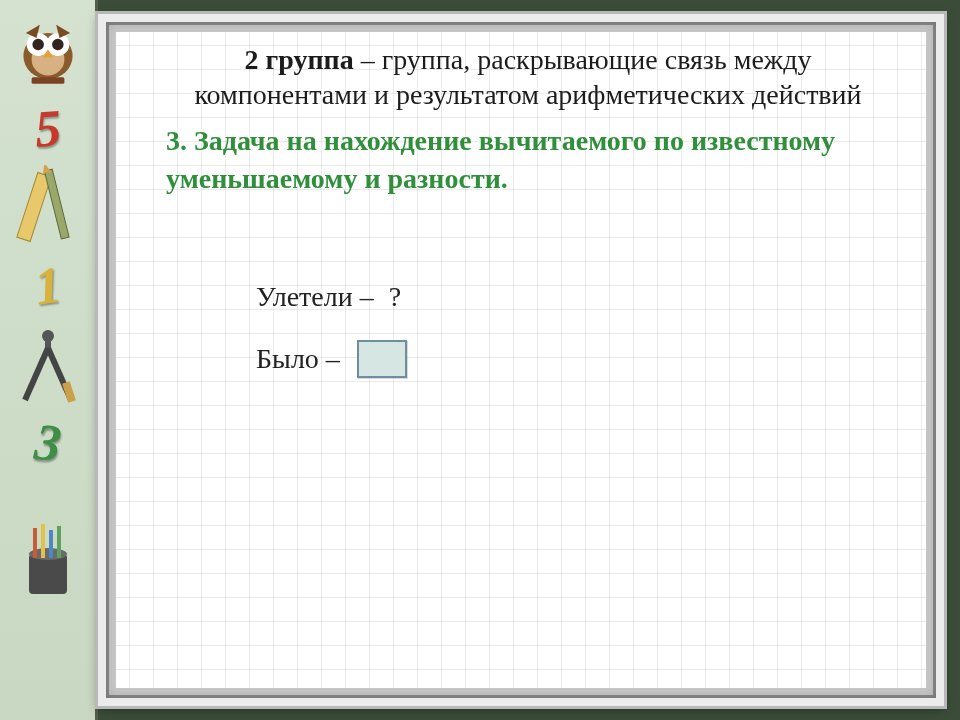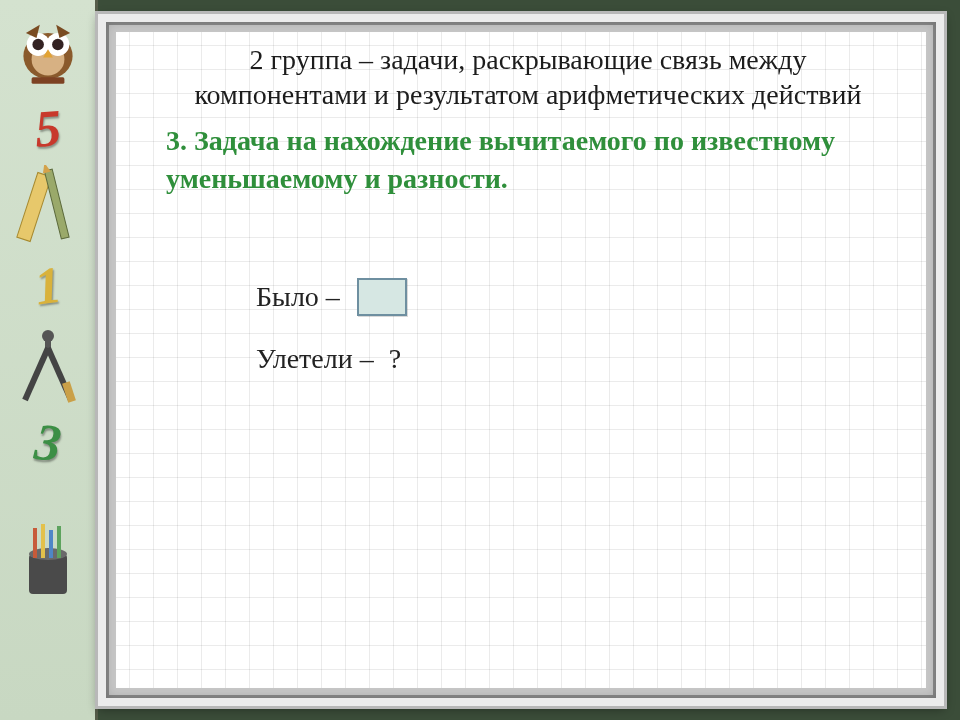--- a/index.html
+++ b/index.html
@@ -91,21 +91,21 @@
     pointer-events:none;
   }
 
   .subtitle {
     text-align: center;
     font-size: 28px;
     line-height: 1.25;
     color: #1c1c1c;
     margin: 2px 0 10px 0;
   }
-  .subtitle .bold { font-weight: 400; }
+  .subtitle .bold { font-weight: 700; }
 
   .task-title {
     font-size: 28px;
     font-weight: 700;
     line-height: 1.35;
     margin-top: 6px;
     color: #2f8f3b;
   }
   .task-title .num { color: #2f8f3b; }
 
@@ -192,36 +192,36 @@
           <rect x="38" y="2" width="4" height="32" fill="#5da35d"></rect>
         </svg>
       </div>
     </div>
 
   </div>
 
   <div class="panel">
 
     <div class="subtitle">
-      <span class="bold">2 группа</span><span> – задачи, раскрывающие связь между компонентами и результатом арифметических действий</span>
+      <span class="bold">2 группа</span><span> – группа, раскрывающие связь между компонентами и результатом арифметических действий</span>
     </div>
 
     <div class="task-title">
       <span class="num">3</span><span>. Задача на нахождение вычитаемого по известному уменьшаемому и разности.</span>
     </div>
 
     <div class="rows">
+
+      <div class="row">
+        <span class="label">Улетели – </span>
+        <span class="qmark">?</span>
+      </div>
 
       <div class="row">
         <span class="label">Было – </span>
         <span class="slot"></span>
       </div>
 
-      <div class="row">
-        <span class="label">Улетели – </span>
-        <span class="qmark">?</span>
-      </div>
-
 
     </div>
 
   </div>
 </div>
 
 </body></html>

